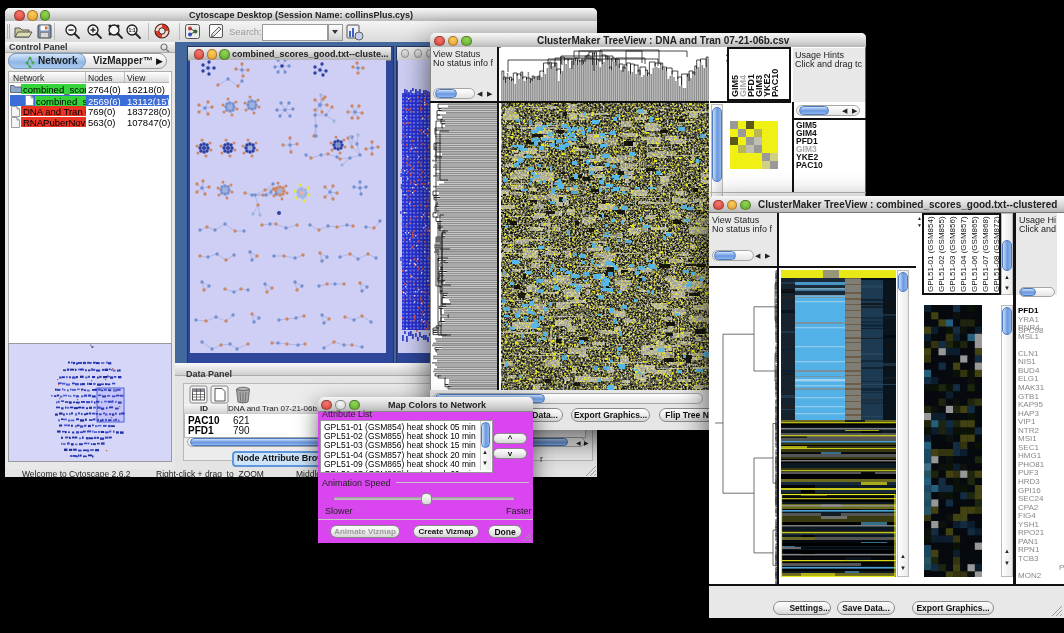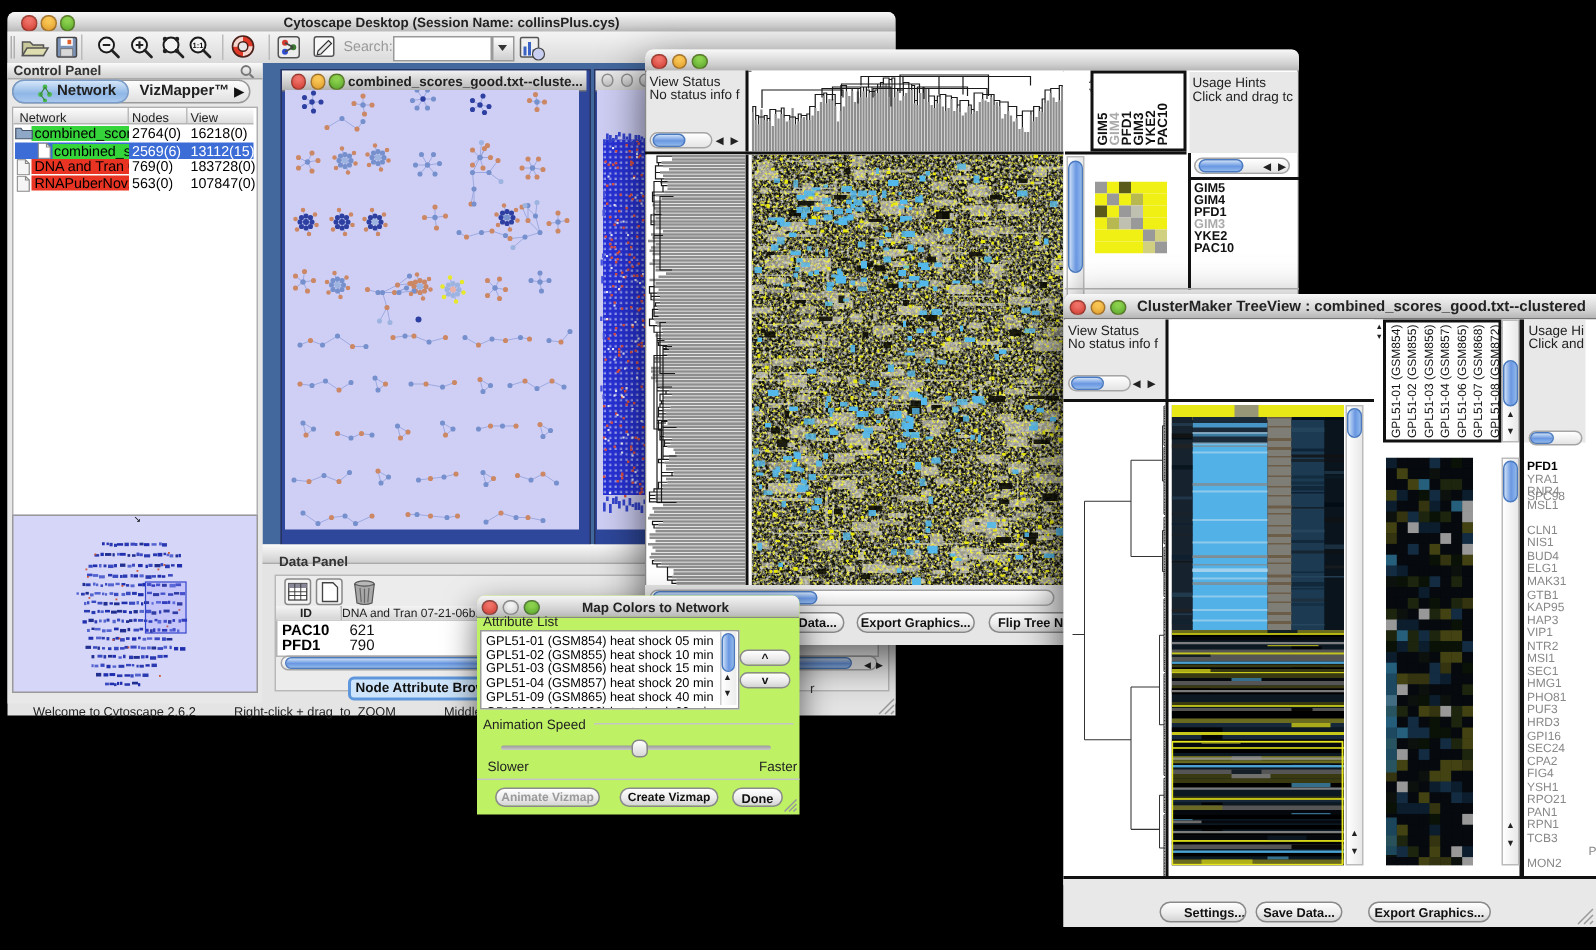--- a/index.html
+++ b/index.html
@@ -1105,20 +1105,21 @@
     <span style="position:absolute;left:291px;top:461px;font:normal 8.5px 'Liberation Sans',sans-serif;color:#222;white-space:nowrap;">Middle-</span>
     <svg width="12" height="12" style="position:absolute;left:580px;top:457px;">
       <path d="M11 1L1 11M11 5L5 11M11 9L9 11" stroke="#999" stroke-width="1"></path>
     </svg>
   </div>
 <div style="position:absolute;left:430px;top:33px;width:436px;height:397px;background:#fff;border-radius:5px 5px 0 0;box-shadow:0 10px 30px rgba(0,0,0,.65),inset -1px -1px 0 #666,inset 1px 0 0 #888;">
     <div style="position:absolute;left:0;top:0;width:436px;height:14px;background:linear-gradient(#f8f8f8,#d0d0d0 70%,#b6b6b6);border-radius:5px 5px 0 0;border-bottom:1px solid #777;"></div>
     <span style="position:absolute;left:4.4px;top:2.7px;width:8.6px;height:8.6px;border-radius:50%;background:radial-gradient(circle at 50% 28%,#ee7066 20%,#cf3a30);border:0.5px solid rgba(60,30,20,.4);"></span>
     <span style="position:absolute;left:17.9px;top:2.7px;width:8.6px;height:8.6px;border-radius:50%;background:radial-gradient(circle at 50% 28%,#f8c553 20%,#dd9a2c);border:0.5px solid rgba(60,30,20,.4);"></span>
     <span style="position:absolute;left:31.4px;top:2.7px;width:8.6px;height:8.6px;border-radius:50%;background:radial-gradient(circle at 50% 28%,#8ad04c 20%,#56a32a);border:0.5px solid rgba(60,30,20,.4);"></span>
+    <span style="position:absolute;left:107px;top:1.5px;font:bold 10px 'Liberation Sans',sans-serif;color:#222;white-space:nowrap;">ClusterMaker TreeView : DNA and Tran 07-21-06b.csv</span>
     <div style="position:absolute;left:1px;top:14px;width:68px;height:54px;background:#e8e8e8;border-right:2px solid #111;box-sizing:border-box;">
       <span style="position:absolute;left:2px;top:2px;font:normal 9px 'Liberation Sans',sans-serif;color:#222;white-space:nowrap;">View Status</span>
       <span style="position:absolute;left:2px;top:11px;font:normal 9px 'Liberation Sans',sans-serif;color:#222;white-space:nowrap;">No status info f</span>
       <div style="position:absolute;left:2px;top:41px;width:42px;height:11px;background:linear-gradient(#ffffff,#e4e4e4);border:1px solid #a5a5a5;border-radius:5.5px;box-sizing:border-box;"></div>
       <div style="position:absolute;left:4px;top:42px;width:22px;height:9px;background:linear-gradient(#c3d9f5 5%,#6a97e2 55%,#8fb8ec);border:1px solid #4a7ac0;border-radius:4.5px;box-sizing:border-box;"></div>
       <span style="position:absolute;left:46px;top:43px;font:7px 'Liberation Sans',sans-serif;color:#222;">◀</span>
       <span style="position:absolute;left:56px;top:43px;font:7px 'Liberation Sans',sans-serif;color:#222;">▶</span>
     </div>
     <div style="position:absolute;left:71px;top:14px;width:208px;height:54px;background:#fff;overflow:hidden;"><svg width="208" height="54">
         <path d="M0.9 54V28M2.8 54V33M4.7 54V36M6.6 54V26M8.5 54V33M10.4 54V34M12.3 54V34M14.2 54V37M16.1 54V29M18.0 54V32M19.9 54V29M21.7 54V32M23.6 54V34M25.5 54V33M27.4 54V25M29.3 54V36M31.2 54V34M33.1 54V32M35.0 54V31M36.9 54V33M38.8 54V33M40.7 54V30M42.5 54V25M44.4 54V27M46.3 54V21M48.2 54V17M50.1 54V22M52.0 54V19M53.9 54V19M55.8 54V24M57.7 54V34M59.6 54V27M61.5 54V24M63.3 54V14M65.2 54V17M67.1 54V14M69.0 54V21M70.9 54V14M72.8 54V18M74.7 54V14M76.6 54V18M78.5 54V15M80.4 54V11M82.3 54V17M84.1 54V15M86.0 54V11M87.9 54V9M89.8 54V9M91.7 54V18M93.6 54V8M95.5 54V18M97.4 54V14M99.3 54V20M101.2 54V17M103.1 54V15M104.9 54V12M106.8 54V13M108.7 54V22M110.6 54V23M112.5 54V15M114.4 54V15M116.3 54V12M118.2 54V21M120.1 54V23M122.0 54V25M123.9 54V22M125.7 54V19M127.6 54V24M129.5 54V27M131.4 54V25M133.3 54V19M135.2 54V27M137.1 54V25M139.0 54V28M140.9 54V30M142.8 54V28M144.7 54V24M146.5 54V29M148.4 54V28M150.3 54V27M152.2 54V21M154.1 54V19M156.0 54V20M157.9 54V21M159.8 54V18M161.7 54V23M163.6 54V21M165.5 54V24M167.3 54V32M169.2 54V29M171.1 54V27M173.0 54V30M174.9 54V34M176.8 54V32M178.7 54V39M180.6 54V38M182.5 54V41M184.4 54V41M186.3 54V30M188.1 54V34M190.0 54V31M191.9 54V27M193.8 54V28M195.7 54V22M197.6 54V20M199.5 54V15M201.4 54V18M203.3 54V21M205.2 54V20M207.1 54V11" stroke="#8e8e8e" stroke-width="1.5" fill="none"></path>
@@ -2063,21 +2064,21 @@
     <span style="position:absolute;left:366px;top:118.5px;font:bold 8.5px 'Liberation Sans',sans-serif;color:#111;white-space:nowrap;">YKE2</span>
     <span style="position:absolute;left:366px;top:126.5px;font:bold 8.5px 'Liberation Sans',sans-serif;color:#111;white-space:nowrap;">PAC10</span>
     <div style="position:absolute;left:280px;top:159px;width:156px;height:1px;background:#bbb;"></div>
     <div style="position:absolute;left:0;top:357px;width:436px;height:40px;background:#e6e6e6;"></div>
     <div style="position:absolute;left:3px;top:360px;width:270px;height:11px;background:linear-gradient(#ffffff,#e4e4e4);border:1px solid #a5a5a5;border-radius:5.5px;box-sizing:border-box;"></div>
     <div style="position:absolute;left:5px;top:361px;width:110px;height:9px;background:linear-gradient(#c3d9f5 5%,#6a97e2 55%,#8fb8ec);border:1px solid #4a7ac0;border-radius:4.5px;box-sizing:border-box;"></div>
     <div style="position:absolute;left:75px;top:375px;width:58px;height:14px;background:linear-gradient(#fefefe,#ececec 55%,#d4d4d4);border:1px solid #8a8a8a;border-radius:7.0px;box-sizing:border-box;text-align:center;font:bold 8.5px 'Liberation Sans',sans-serif;color:#111;line-height:13px;white-space:nowrap;overflow:hidden;">Save Data...</div>
     <div style="position:absolute;left:141px;top:375px;width:79px;height:14px;background:linear-gradient(#fefefe,#ececec 55%,#d4d4d4);border:1px solid #8a8a8a;border-radius:7.0px;box-sizing:border-box;text-align:center;font:bold 8.5px 'Liberation Sans',sans-serif;color:#111;line-height:13px;white-space:nowrap;overflow:hidden;">Export Graphics...</div>
     <div style="position:absolute;left:229px;top:375px;width:76px;height:14px;background:linear-gradient(#fefefe,#ececec 55%,#d4d4d4);border:1px solid #8a8a8a;border-radius:7.0px;box-sizing:border-box;text-align:center;font:bold 8.5px 'Liberation Sans',sans-serif;color:#111;line-height:13px;white-space:nowrap;overflow:hidden;">Flip Tree Nodes</div>
   </div>
-<div style="position:absolute;left:318px;top:397px;width:215px;height:146px;background:#bef264;border-radius:5px 5px 0 0;box-shadow:0 8px 22px rgba(0,0,0,.6);">
+<div style="position:absolute;left:318px;top:397px;width:215px;height:146px;background:#d946ef;border-radius:5px 5px 0 0;box-shadow:0 8px 22px rgba(0,0,0,.6);">
     <div style="position:absolute;left:0;top:0;width:215px;height:14px;background:linear-gradient(#f6f6f6,#cfcfcf 70%,#b8b8b8);border-radius:5px 5px 0 0;border-bottom:1px solid #888;"></div>
     <span style="position:absolute;left:3.3px;top:2.8px;width:8.4px;height:8.4px;border-radius:50%;background:radial-gradient(circle at 50% 28%,#ee7066 20%,#cf3a30);border:0.5px solid rgba(60,60,60,.5);"></span>
     <span style="position:absolute;left:17.3px;top:2.8px;width:8.4px;height:8.4px;border-radius:50%;background:radial-gradient(circle at 50% 28%,#f2f2f2 20%,#c8c8c8);border:0.5px solid rgba(60,60,60,.5);"></span>
     <span style="position:absolute;left:31.3px;top:2.8px;width:8.4px;height:8.4px;border-radius:50%;background:radial-gradient(circle at 50% 28%,#8ad04c 20%,#56a32a);border:0.5px solid rgba(60,60,60,.5);"></span>
     <span style="position:absolute;left:70px;top:2.5px;font:bold 9px 'Liberation Sans',sans-serif;color:#222;white-space:nowrap;">Map Colors to Network</span>
     <span style="position:absolute;left:4px;top:12px;font:normal 9px 'Liberation Sans',sans-serif;color:#222;white-space:nowrap;">Attribute List</span>
     <div style="position:absolute;left:2px;top:23px;width:171px;height:51px;background:#fff;border:1px solid #999;overflow:hidden;">
       <span style="position:absolute;left:3px;top:0.5px;font:normal 8.5px 'Liberation Sans',sans-serif;color:#000;white-space:nowrap;">GPL51-01 (GSM854) heat shock 05 min</span>
       <span style="position:absolute;left:3px;top:9.9px;font:normal 8.5px 'Liberation Sans',sans-serif;color:#000;white-space:nowrap;">GPL51-02 (GSM855) heat shock 10 min</span>
       <span style="position:absolute;left:3px;top:19.3px;font:normal 8.5px 'Liberation Sans',sans-serif;color:#000;white-space:nowrap;">GPL51-03 (GSM856) heat shock 15 min</span>

